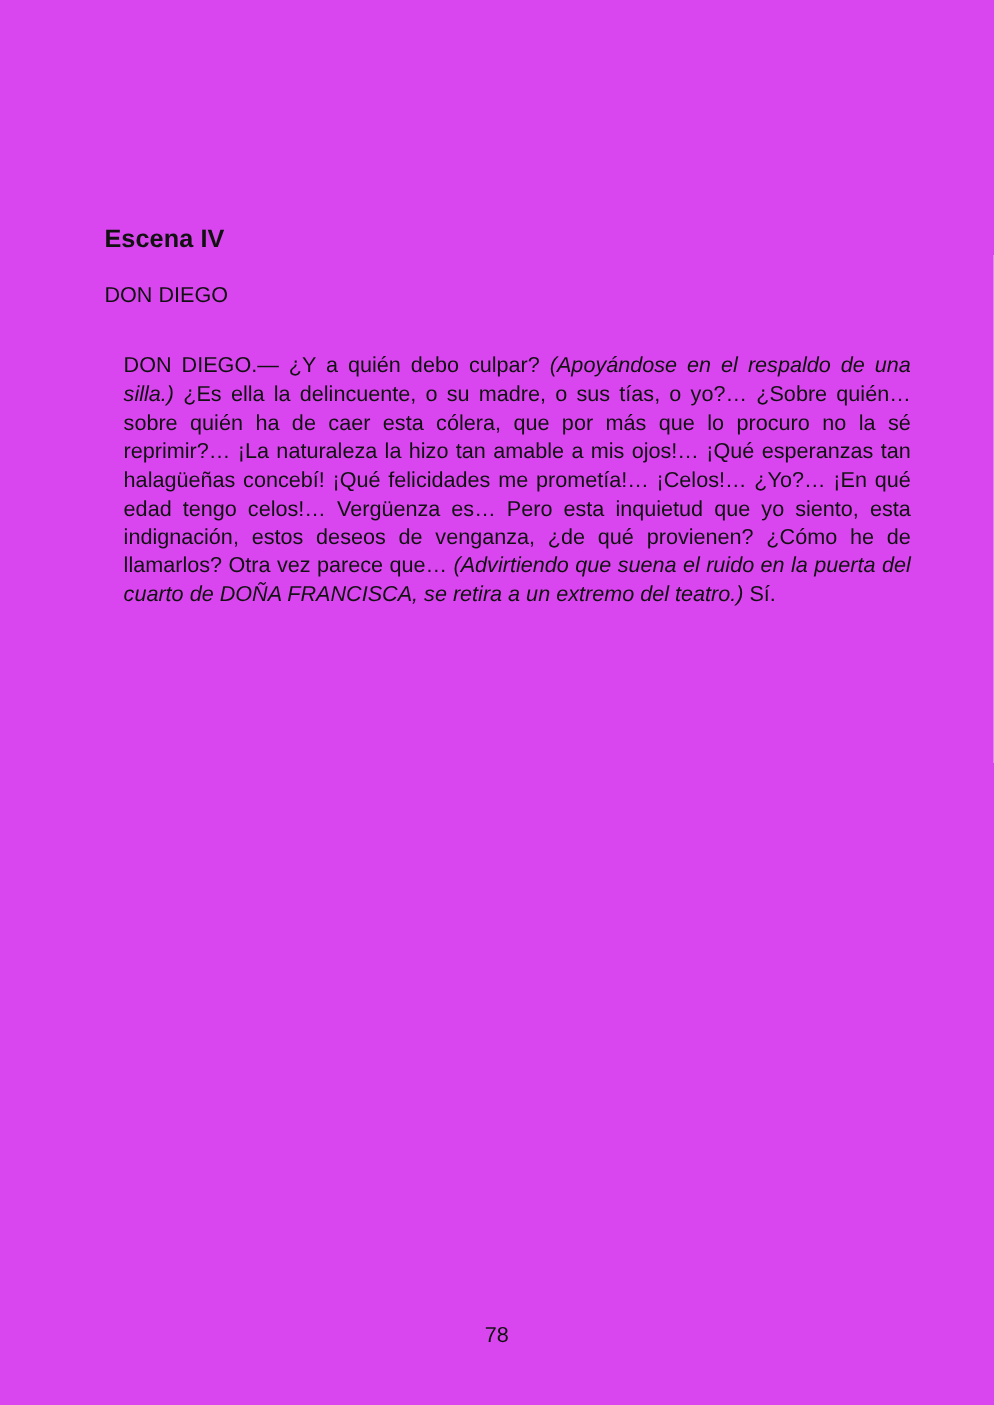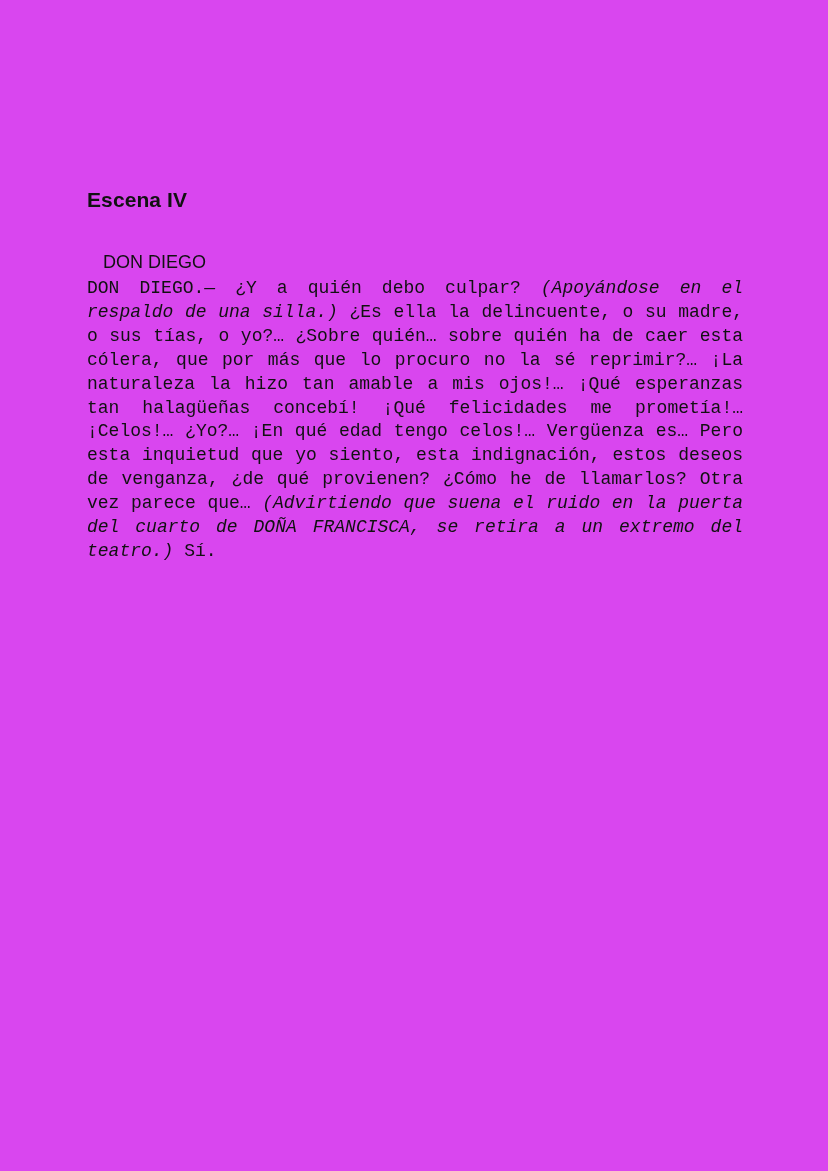--- a/index.html
+++ b/index.html
@@ -28,35 +28,34 @@
       margin: 0;
       font-size: 21px;
       font-weight: bold;
       line-height: 28px;
       letter-spacing: 0.1px;
     }
     .character-list {
       position: absolute;
       left: 87px;
       top: 234px;
-      margin: 16px;
+      margin: 0;
       font-size: 18px;
       line-height: 24px;
     }
     .dialogue {
       position: absolute;
       left: 87px;
       top: 277px;
       width: 656px;
-      margin: 0;
+      margin: 16px;
       font-size: 18px;
       line-height: 23.9px;
       text-align: justify;
       text-align-last: left;
-      font-family: Liberation Mono, monospace;
     }
     .dialogue .stage {
       font-style: italic;
     }
     .page-number {
       position: absolute;
       left: 0;
       width: 828px;
       top: 1100px;
       text-align: center;
@@ -67,13 +66,14 @@
 </head>
 <body>
 
 <div class="page">
   <h2 class="scene-title">Escena IV</h2>
 
   <p class="character-list">DON DIEGO</p>
 
   <p class="dialogue"><span>DON DIEGO.—</span><span> ¿Y a quién debo culpar? </span><span class="stage">(Apoyándose en el respaldo de una silla.)</span><span> ¿Es ella la delincuente, o su madre, o sus tías, o yo?… ¿Sobre quién… sobre quién ha de caer esta cólera, que por más que lo procuro no la sé reprimir?… ¡La naturaleza la hizo tan amable a mis ojos!… ¡Qué esperanzas tan halagüeñas concebí! ¡Qué felicidades me prometía!… ¡Celos!… ¿Yo?… ¡En qué edad tengo celos!… Vergüenza es… Pero esta inquietud que yo siento, esta indignación, estos deseos de venganza, ¿de qué provienen? ¿Cómo he de llamarlos? Otra vez parece que… </span><span class="stage">(Advirtiendo que suena el ruido en la puerta del cuarto de DOÑA FRANCISCA, se retira a un extremo del teatro.)</span><span> Sí.</span></p>
 
+  <div class="page-number">78</div>
 </div>
 
 </body></html>

